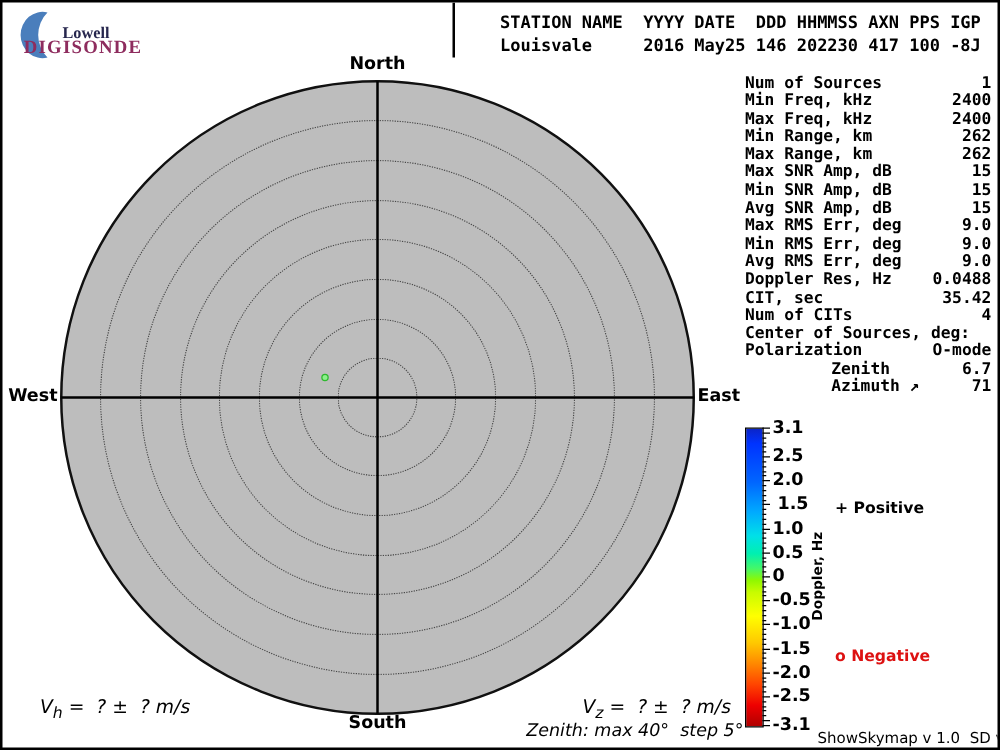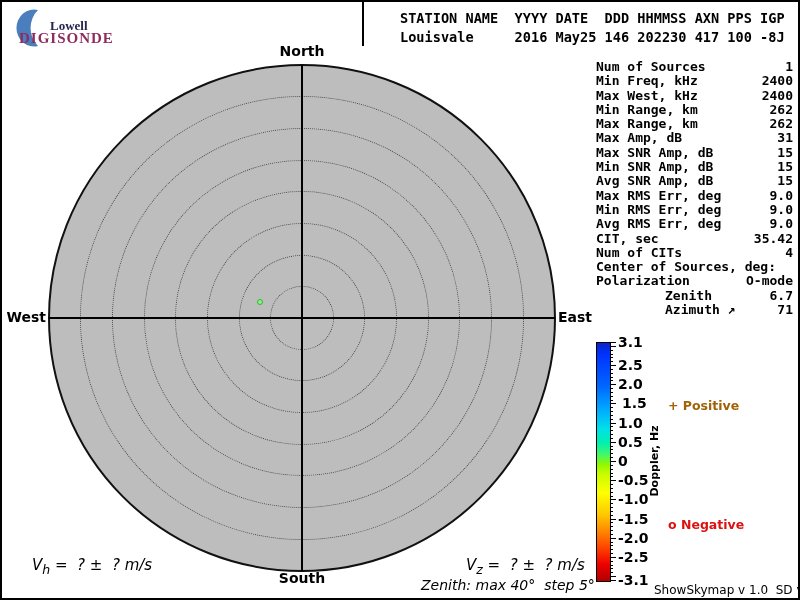--- a/index.html
+++ b/index.html
@@ -79,30 +79,30 @@
   <div class="abs compass" style="left:2px;top:307px;width:42px;text-align:right;">West</div>
   <div class="abs compass" style="left:556px;top:307px;">East</div>
 
   <div id="points">
       <div class="abs source-dot" style="left: 255px; top: 297px; width: 6px; height: 6px; background: rgb(140, 240, 140); border: 1px solid rgb(46, 184, 46);"></div>
     </div>
 
   <div class="abs" id="params" style="left:594px;top:58px;">
       <div class="prow"><span class="lab">Num of Sources</span><span class="val">1</span></div>
       <div class="prow"><span class="lab">Min Freq, kHz</span><span class="val">2400</span></div>
-      <div class="prow"><span class="lab">Max West, kHz</span><span class="val">2400</span></div>
+      <div class="prow"><span class="lab">Max Freq, kHz</span><span class="val">2400</span></div>
       <div class="prow"><span class="lab">Min Range, km</span><span class="val">262</span></div>
       <div class="prow"><span class="lab">Max Range, km</span><span class="val">262</span></div>
-      <div class="prow"><span class="lab">Max Amp, dB</span><span class="val">31</span></div>
       <div class="prow"><span class="lab">Max SNR Amp, dB</span><span class="val">15</span></div>
       <div class="prow"><span class="lab">Min SNR Amp, dB</span><span class="val">15</span></div>
       <div class="prow"><span class="lab">Avg SNR Amp, dB</span><span class="val">15</span></div>
       <div class="prow"><span class="lab">Max RMS Err, deg</span><span class="val">9.0</span></div>
       <div class="prow"><span class="lab">Min RMS Err, deg</span><span class="val">9.0</span></div>
       <div class="prow"><span class="lab">Avg RMS Err, deg</span><span class="val">9.0</span></div>
+      <div class="prow"><span class="lab">Doppler Res, Hz</span><span class="val">0.0488</span></div>
       <div class="prow"><span class="lab">CIT, sec</span><span class="val">35.42</span></div>
       <div class="prow"><span class="lab">Num of CITs</span><span class="val">4</span></div>
       <div class="prow"><span class="lab">Center of Sources, deg:</span><span class="val"></span></div>
       <div class="prow"><span class="lab">Polarization</span><span class="val">O-mode</span></div>
       <div class="prow"><span class="lab indent">Zenith</span><span class="val">6.7</span></div>
       <div class="prow"><span class="lab indent">Azimuth ↗</span><span class="val">71</span></div>
     </div>
 
   <div class="abs" id="cbar" style="left:594px;top:340px;"></div>
   <div id="cbar-ticks">
@@ -180,21 +180,21 @@
       <div class="cb-label" style="left: 616px; top: 451px;">0</div>
       <div class="cb-label" style="left: 616px; top: 470.194px;">-0.5</div>
       <div class="cb-label" style="left: 616px; top: 489.387px;">-1.0</div>
       <div class="cb-label" style="left: 616px; top: 508.581px;">-1.5</div>
       <div class="cb-label" style="left: 616px; top: 527.774px;">-2.0</div>
       <div class="cb-label" style="left: 616px; top: 546.968px;">-2.5</div>
       <div class="cb-label" style="left: 616px; top: 570px;">-3.1</div>
     </div>
   <div class="abs cb-axis-label" style="left:652px;top:459px;">Doppler, Hz</div>
 
-  <div class="abs legend-pos" style="left:666px;top:396px;color:#a16207;">+ Positive</div>
+  <div class="abs legend-pos" style="left:666px;top:396px;color:#000000;">+ Positive</div>
   <div class="abs legend-neg" style="left:666px;top:515px;color:#dd1111;">o Negative</div>
 
   <div class="abs vel" style="left:30px;top:554px;"><span>V</span><sub>h</sub><span> =  ? ±  ? m/s</span></div>
 
   <div class="abs vel" style="left:464px;top:554px;"><span>V</span><sub>z</sub><span> =  ? ±  ? m/s</span></div>
   <div class="abs ital" style="left:419px;top:575px;">Zenith: max 40°  step 5°</div>
 
   <div class="abs version" style="left:652px;top:581px;">ShowSkymap v 1.0  SD v 5.1</div>
 
 </div>

